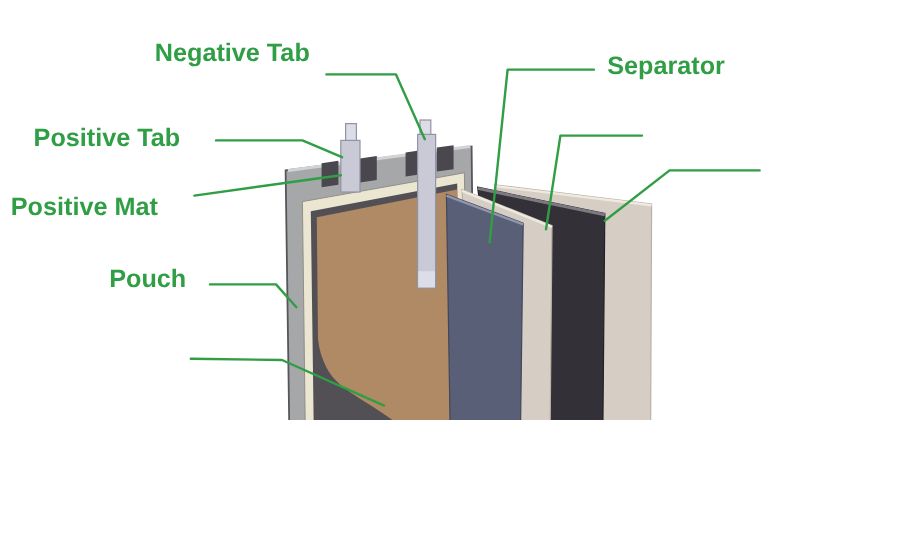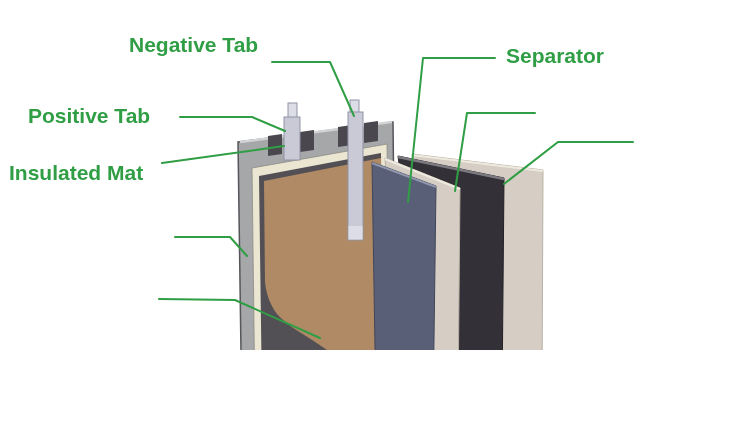--- a/index.html
+++ b/index.html
@@ -69,16 +69,17 @@
       <polyline points="175,237 230,237 247,256"></polyline>
       <polyline points="159,299 235,300 320,338"></polyline>
       <polyline points="495,58 423,58 408,202"></polyline>
       <polyline points="535,113 467,113 455,191"></polyline>
       <polyline points="633,142 558,142 504,184"></polyline>
     </g>
   </svg>
 
   <div class="label" style="left:129px;top:34px">Negative Tab</div>
   <div class="label" style="left:28px;top:105px">Positive Tab</div>
-  <div class="label" style="left:9px;top:162px">Insulated Mat</div>
+  <div class="label" style="left:9px;top:162px">Positive Mat</div>
+  <div class="label" style="left:91px;top:222px">Pouch</div>
   <div class="label" style="left:506px;top:45px">Separator</div>
 
 </div>
 
 </body></html>

